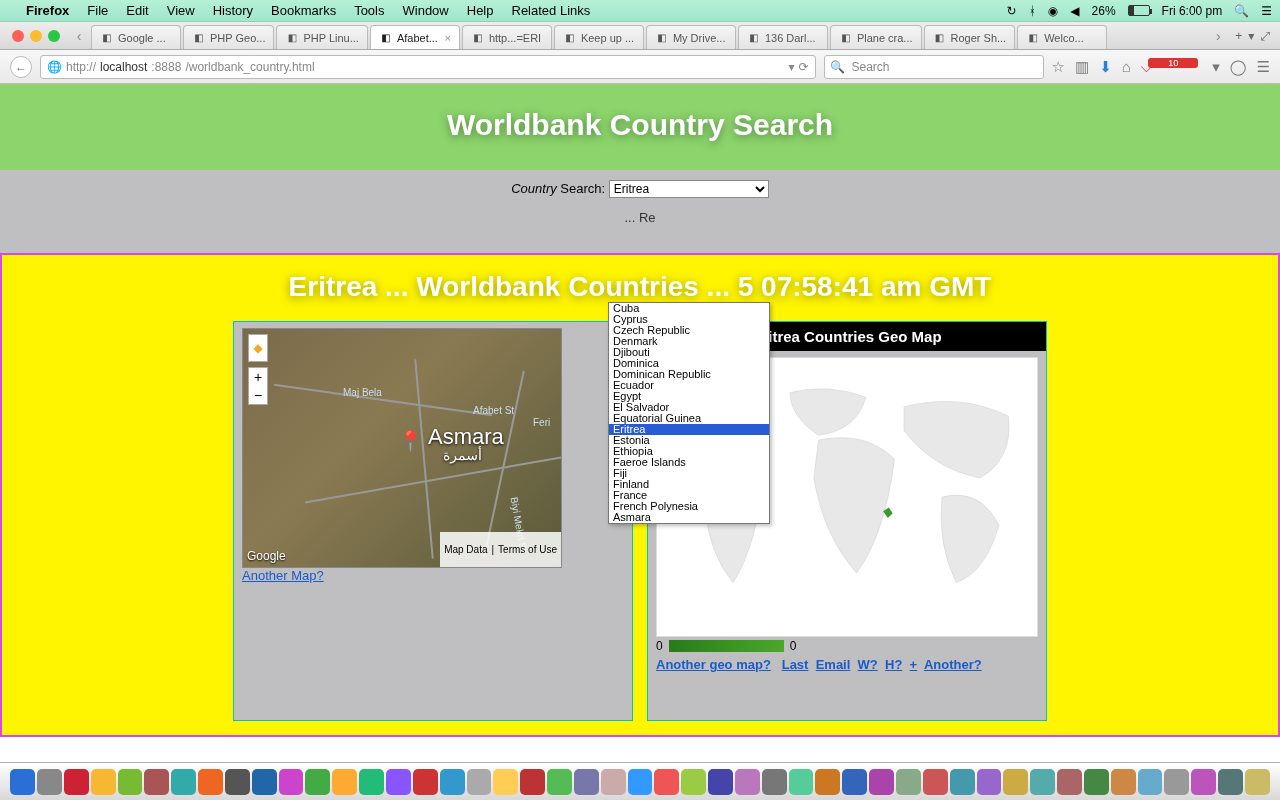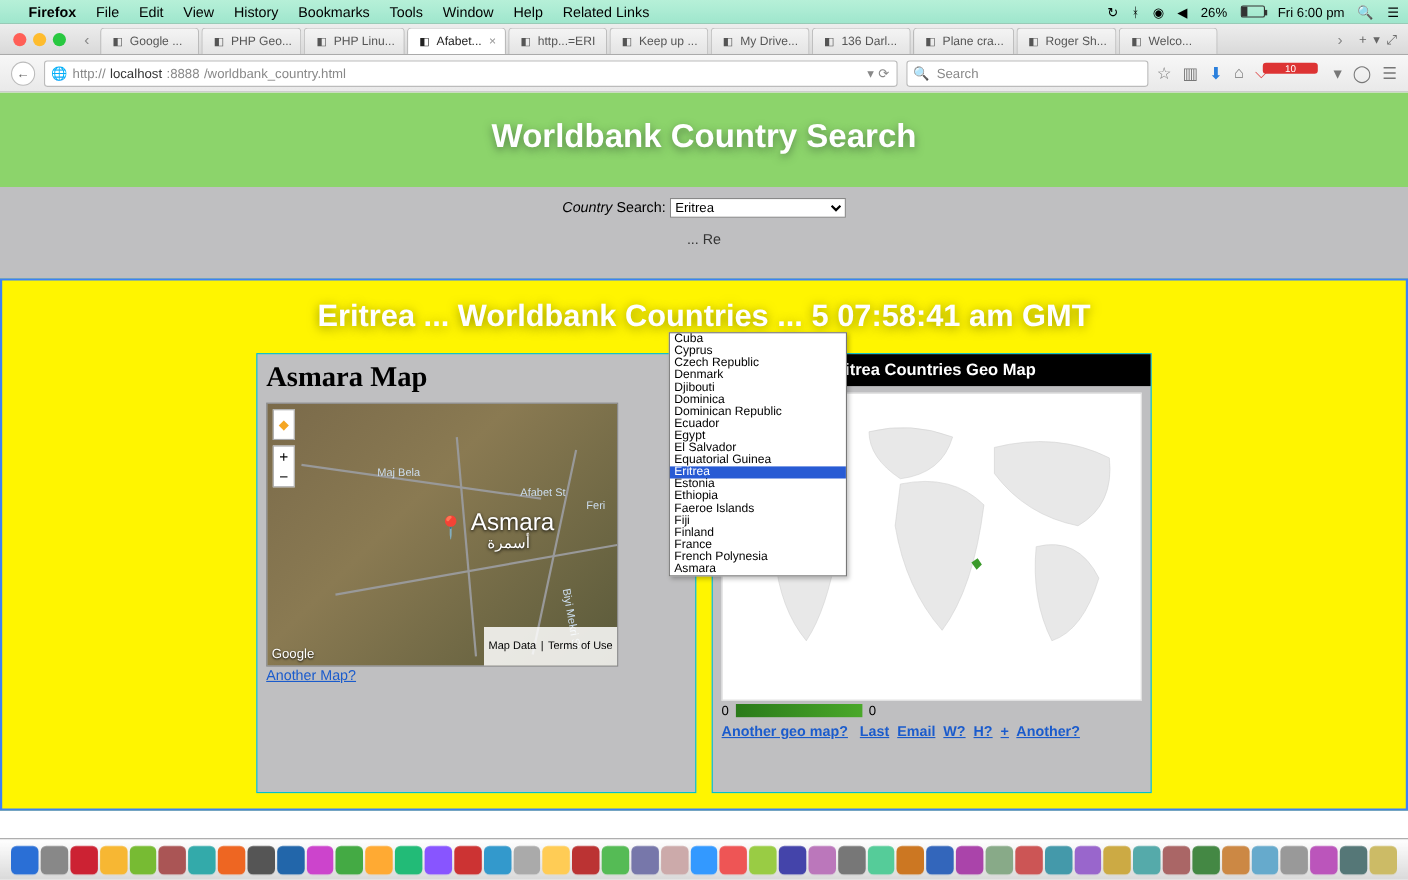--- a/index.html
+++ b/index.html
@@ -37,21 +37,21 @@
   .badge{background:#d33;color:#fff;font-size:9px;border-radius:3px;padding:0 20px;position:relative;top:-6px;left:-4px;}
 
   
   .page { position:relative; height:675px; overflow:hidden; }
   .greenband { background:#8cd46b; text-align:center; padding:24px 0 28px; }
   .greenband h1{color:#fff;font-size:30px;font-weight:bold;font-family:Arial;text-shadow:0 2px 8px rgba(50,80,50,0.6);}
   .grayband { background:#bfbfc1; text-align:center; padding:10px 0 28px; font-size:13px;}
   .grayband label{font-style:italic;}
   .grayband select{width:160px;background:#fff;border:1px solid #888;font-size:12px;}
   .grayband .ready{margin-top:12px;color:#333;}
-  .yellowarea { background:#fff500; border:2px solid #3b82f6; padding:16px 60px 14px; }
+  .yellowarea { background:#fff500; border:2px solid #d946ef; padding:16px 60px 14px; }
   .yellowarea h2{color:#fff;text-align:center;font-size:28px;font-weight:bold;text-shadow:0 2px 10px rgba(120,120,0,0.8);margin-bottom:18px;}
   .panels { display:flex; gap:14px; justify-content:center;}
   .panel { background:#bfbfc1; border:1px solid #00c2c9; width:400px; height:400px; padding:6px 8px;}
   .panel h3.map{font-family:"Times New Roman",serif;font-size:26px;color:#000;margin:0 0 8px;}
   .panel h3.geo{background:#000;color:#fff;font-size:15px;text-align:center;padding:6px 4px;margin:-6px -8px 6px;font-family:Arial;}
   .mapimg{width:320px;height:240px;background:#6b6b4b;position:relative;border:1px solid #888; background:linear-gradient(135deg,#7a6a4a 0%,#8a7a52 40%,#5a5a3a 100%);}
   .maplabel{position:absolute;color:#fff;font-size:22px;text-shadow:0 1px 3px #000;}
   .mapimg .marker{position:absolute;left:155px;top:100px;color:#e33;font-size:20px;}
   .mapimg .pegman{position:absolute;left:5px;top:5px;width:20px;height:28px;background:#fff;display:flex;align-items:center;justify-content:center;color:#f5a623;border:1px solid #aaa;}
   .mapimg .zoom{position:absolute;left:5px;top:38px;width:20px;background:#fff;border:1px solid #aaa;}
@@ -203,21 +203,20 @@
   </div>
   <div class="grayband">
     <label>Country</label><span> Search: </span>
     <select><option>Eritrea</option></select>
     <div class="ready">... Re</div>
   </div>
   <div class="yellowarea">
     <h2>Eritrea ... Worldbank Countries ...      5 07:58:41 am GMT</h2>
     <div class="panels">
       <div class="panel">
-        <h3 class="map">Asmara Map</h3>
         <div class="mapimg">
           <div class="pegman">◆</div>
           <div class="zoom">
               <div>+</div>
               <div>−</div>
             </div>
           <div class="roads">
             <div class="road" style="left:30px;top:70px;width:220px;height:2px;transform:rotate(8deg);"></div>
             <div class="road" style="left:180px;top:30px;width:2px;height:200px;transform:rotate(-5deg);"></div>
             <div class="road" style="left:60px;top:150px;width:260px;height:2px;transform:rotate(-10deg);"></div>

